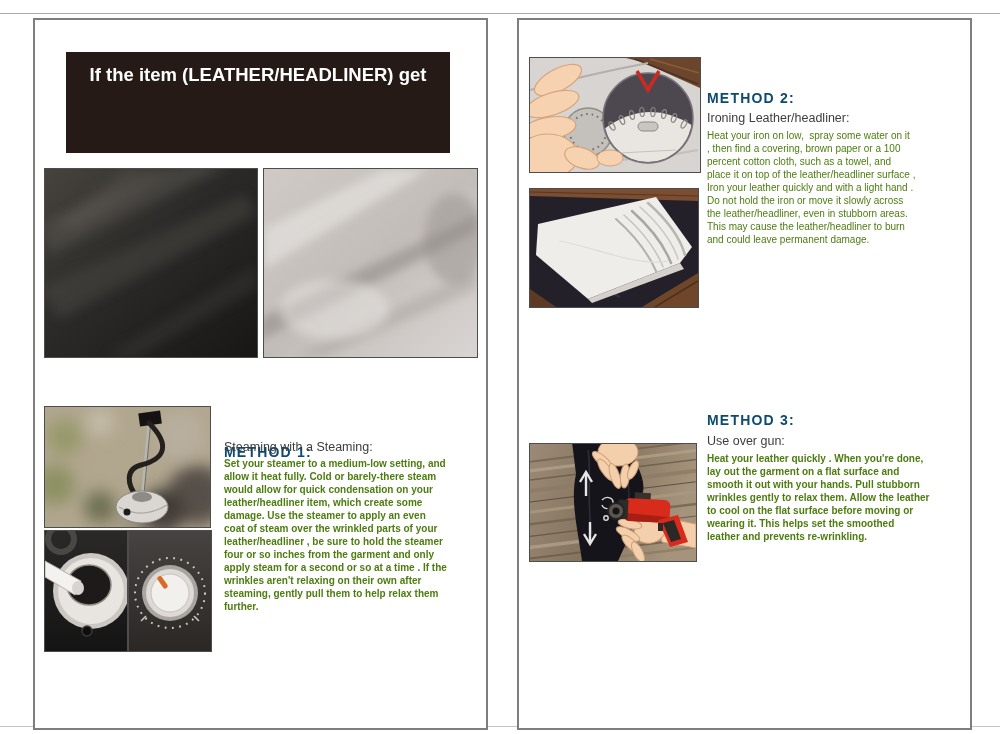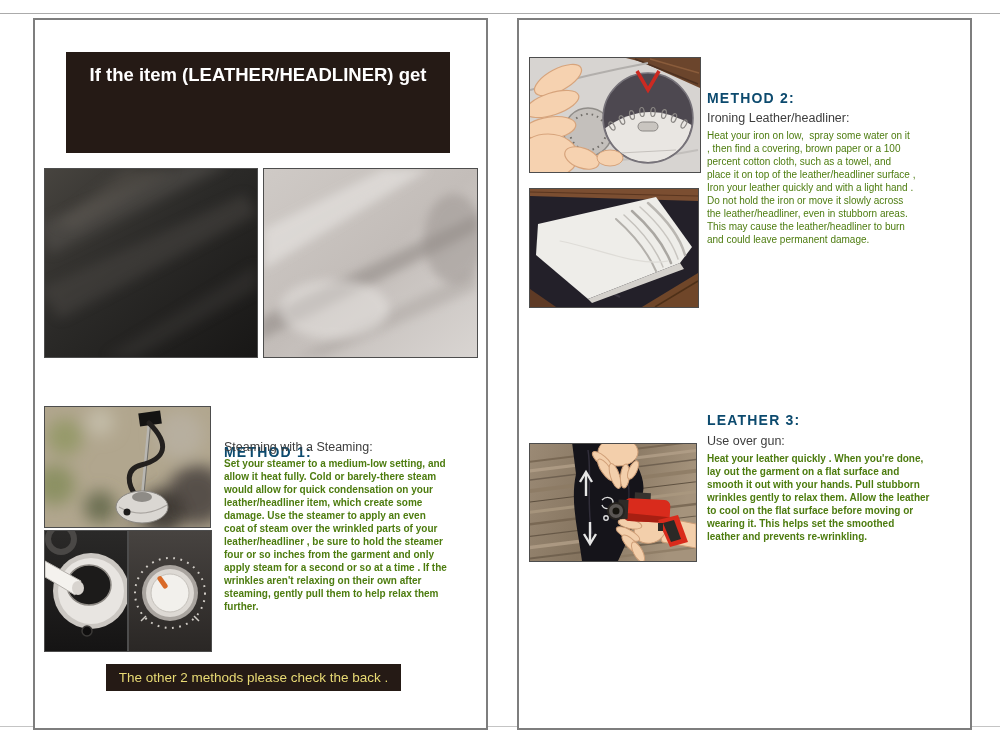--- a/index.html
+++ b/index.html
@@ -158,21 +158,20 @@
 leather/headliner item, which create some
 damage. Use the steamer to apply an even
 coat of steam over the wrinkled parts of your
 leather/headliner , be sure to hold the steamer
 four or so inches from the garment and only
 apply steam for a second or so at a time . If the
 wrinkles aren't relaxing on their own after
 steaming, gently pull them to help relax them
 further.</div>
 
-    <div class="dark-box footer-box">The other 2 methods please check the back .</div>
   </div>
 
   <div class="page" id="page-right">
 
     <div class="photo" style="left:10px;top:37px;width:170px;height:114px;">
       <svg viewBox="0 0 170 114" preserveAspectRatio="none">
         <rect width="170" height="114" fill="#d7d4d1"></rect>
         <polygon points="96,0 170,0 170,30 112,4" fill="#6b452c"></polygon>
         <line x1="105" y1="1" x2="168" y2="26" stroke="#4e3120" stroke-width="1.5"></line>
         <line x1="120" y1="1" x2="169" y2="15" stroke="#8a5c3b" stroke-width="1.5"></line>
@@ -238,21 +237,21 @@
           <path d="M118,14 C136,30 150,48 155,66" stroke="#b9b6b1" stroke-width="2.5"></path>
           <path d="M110,18 C128,34 142,52 148,70" stroke="#c9c6c1" stroke-width="1.5"></path>
           <path d="M102,22 C120,38 134,56 141,74" stroke="#aaa7a2" stroke-width="2.5"></path>
           <path d="M94,26 C112,42 126,60 133,78" stroke="#c5c2bd" stroke-width="1.5"></path>
           <path d="M86,30 C104,46 118,64 126,82" stroke="#b3b0ab" stroke-width="2"></path>
           <path d="M30,52 C70,60 108,78 138,72" stroke="#dedcd7" stroke-width="1.2"></path>
         </g>
       </svg>
     </div>
 
-    <div class="method-title" style="left:188px;top:392px;">LEATHER 3:</div>
+    <div class="method-title" style="left:188px;top:392px;">METHOD 3:</div>
     <div class="sub-line" style="left:188px;top:414px;">Use over gun:</div>
     <div class="body-text" style="left:188px;top:432px;font-weight:bold;">Heat your leather quickly . When you're done,
 lay out the garment on a flat surface and
 smooth it out with your hands. Pull stubborn
 wrinkles gently to relax them. Allow the leather
 to cool on the flat surface before moving or
 wearing it. This helps set the smoothed
 leather and prevents re-wrinkling.</div>
 
     <div class="photo" style="left:10px;top:423px;width:166px;height:117px;">

